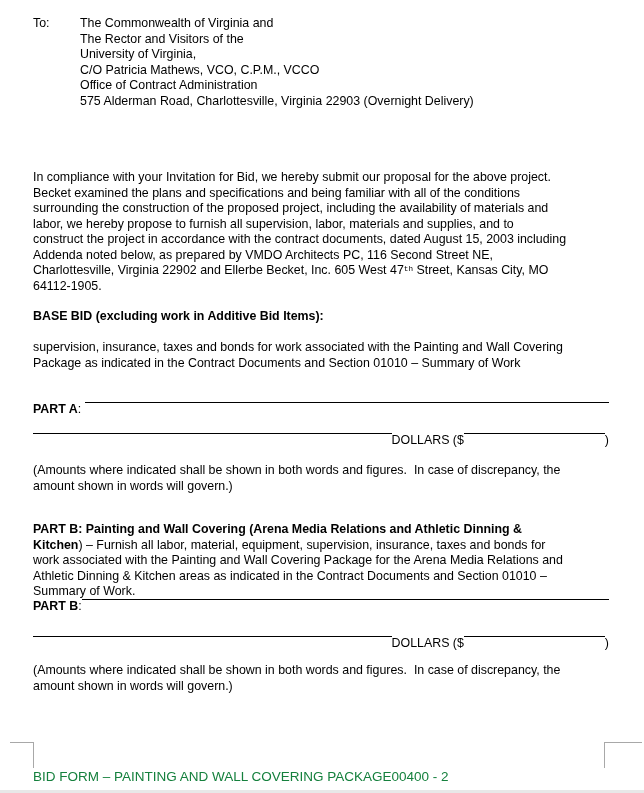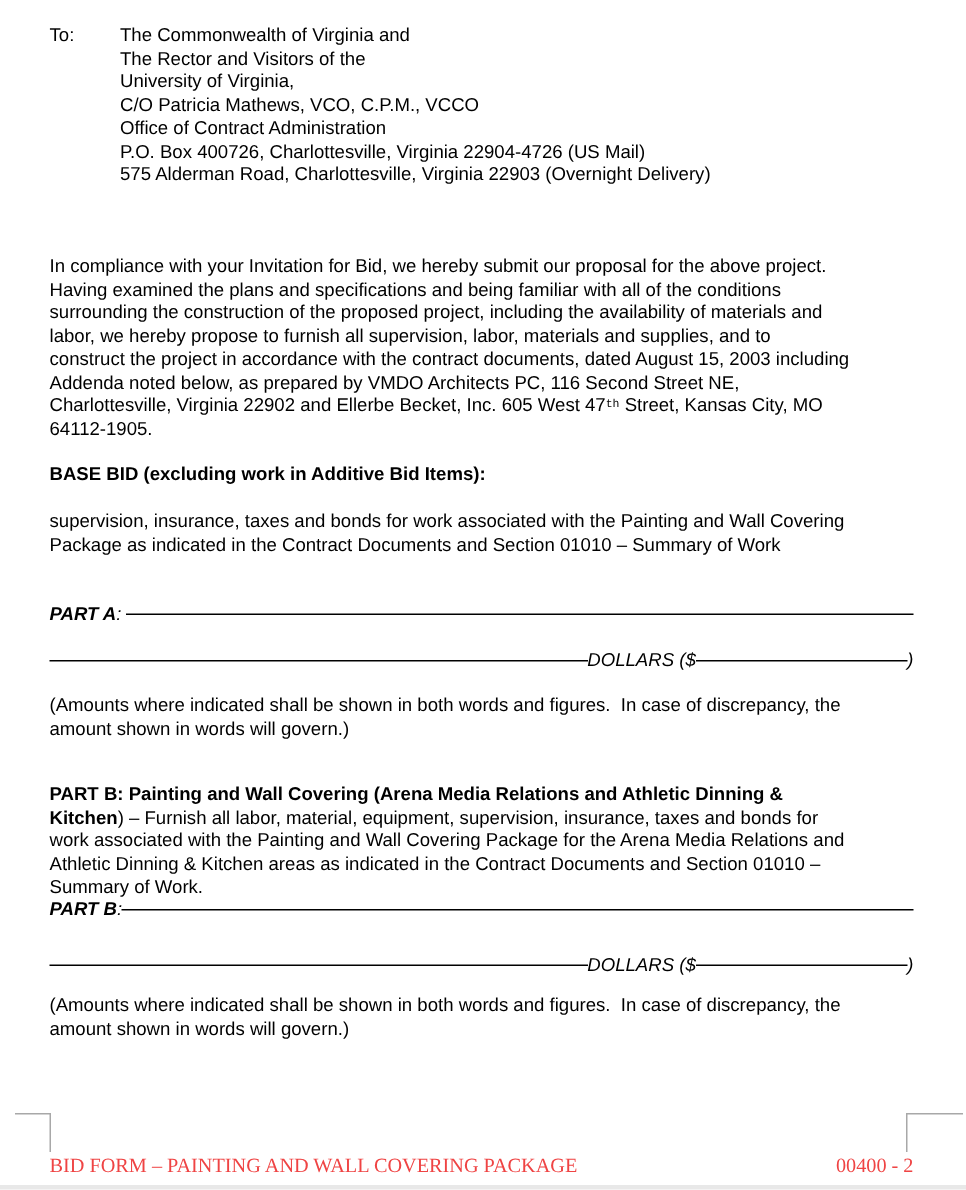--- a/index.html
+++ b/index.html
@@ -39,24 +39,23 @@
     text-decoration-thickness: 1.5px;
     text-underline-offset: 2px;
     margin: 0;
     font-size: 12.4px;
     white-space: pre;
   }
 
   
   .fieldline {
     display: flex;
-    align-items: center;
+    align-items: flex-start;
     height: 15.5px;
     white-space: pre;
-    font-style: italic;
   }
   .rule {
     flex: 1 1 auto;
     border-bottom: 1.5px solid #000;
     height: 0;
     min-width: 10px;
   }
   .rule-amount { flex: 0 0 141px; }
 
   
@@ -72,48 +71,47 @@
     border-left: 1px solid #a8a8a8;
   }
 
   
   .footer {
     position: absolute;
     left: 33px;
     top: 769px;
     width: 576px;
     display: flex;
-    justify-content: space-between;
-    font-family: Liberation Serif, serif;
+    justify-content: flex-start;
+    font-family: Liberation Sans, sans-serif;
     font-size: 13.5px;
-    color: #ef4444;
+    color: #15803d;
     white-space: pre;
   }
 </style>
 </head>
 <body>
 
 <div class="page">
 
   <section class="abs to-block" style="top:16px;">
     <div class="to-label line">To:</div>
     <div>
       <div class="line">The Commonwealth of Virginia and</div>
       <div class="line">The Rector and Visitors of the</div>
       <div class="line">University of Virginia,</div>
       <div class="line">C/O Patricia Mathews, VCO, C.P.M., VCCO</div>
       <div class="line">Office of Contract Administration</div>
-      <div class="line">P.O. Box 400726, Charlottesville, Virginia 22904-4726 (US Mail)</div>
       <div class="line">575 Alderman Road, Charlottesville, Virginia 22903 (Overnight Delivery)</div>
     </div>
   </section>
 
   <section class="abs" style="top:170px;">
     <div class="line">In compliance with your Invitation for Bid, we hereby submit our proposal for the above project.</div>
-    <div class="line">Having examined the plans and specifications and being familiar with all of the conditions</div>
+    <div class="line">Becket examined the plans and specifications and being familiar with all of the conditions</div>
     <div class="line">surrounding the construction of the proposed project, including the availability of materials and</div>
     <div class="line">labor, we hereby propose to furnish all supervision, labor, materials and supplies, and to</div>
     <div class="line">construct the project in accordance with the contract documents, dated August 15, 2003 including</div>
     <div class="line">Addenda noted below, as prepared by VMDO Architects PC, 116 Second Street NE,</div>
     <div class="line"><span>Charlottesville, Virginia 22902 and Ellerbe Becket, Inc. 605 West 47</span><sup class="ord">th</sup><span> Street, Kansas City, MO</span></div>
     <div class="line">64112-1905.</div>
   </section>
 
   <h2 class="abs heading" style="top:309px;">BASE BID (excluding work in Additive Bid Items):</h2>
 

